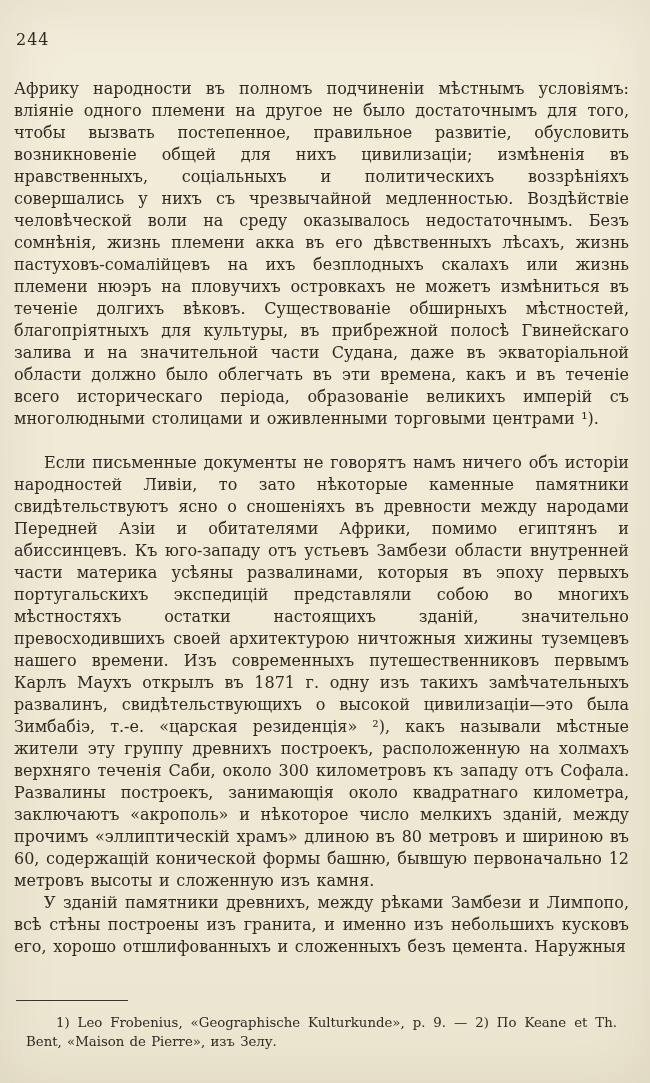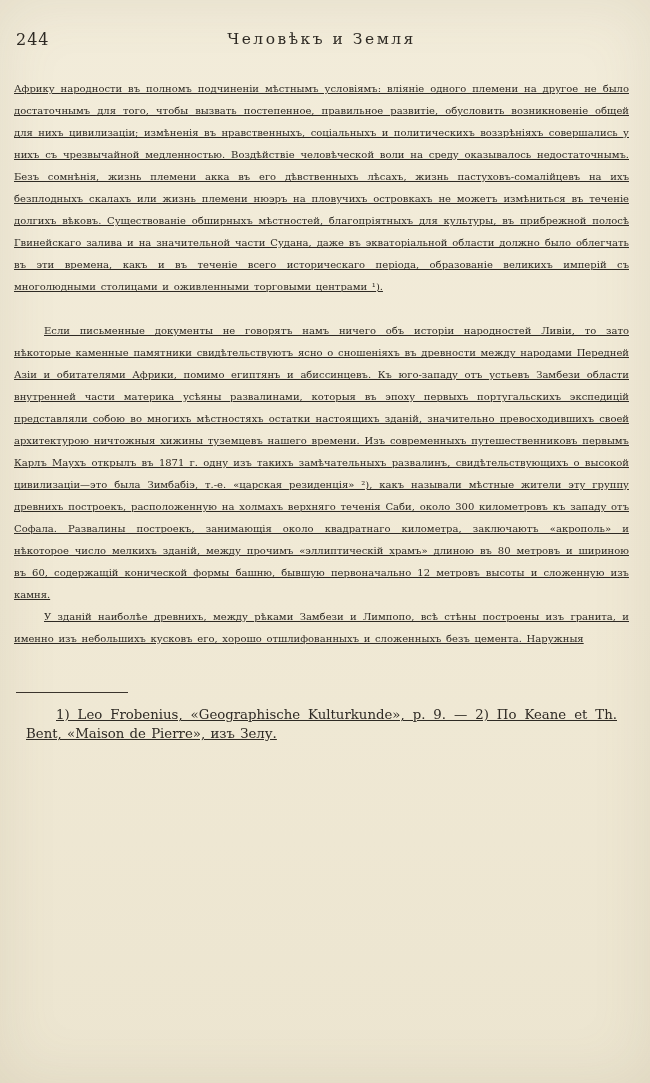--- a/index.html
+++ b/index.html
@@ -12,21 +12,20 @@
     width: 650px;
     height: 1083px;
     margin: 0 auto;
     background: linear-gradient(180deg, #f2ecda 0%, #f0e9d5 55%, #ece5d0 100%);
     color: #2e2a24;
     font-family: "DejaVu Serif", "Liberation Serif", serif;
     box-sizing: border-box;
     padding: 30px 21px 0 14px;
     overflow: hidden;
     box-shadow: inset 0 0 60px rgba(120,105,75,0.12);
-    text-decoration: underline;
   }
   .page-header {
     position: relative;
     height: 22px;
     margin-bottom: 26px;
   }
   .page-number {
     position: absolute;
     left: 2px;
     top: 0;
@@ -36,21 +35,21 @@
   .running-title {
     position: absolute;
     left: 0;
     right: 0;
     top: 0;
     text-align: center;
     font-size: 15.5px;
     letter-spacing: 2.5px;
   }
   .body-text {
-    font-size: 10px;
+    font-size: 16px;
     line-height: 22px;
     text-align: justify;
     word-spacing: 1.5px;
   }
   .body-text p {
     margin: 0;
   }
   .para-indent {
     text-indent: 30px;
   }
@@ -75,27 +74,26 @@
     word-spacing: 1px;
   }
 </style>
 </head>
 <body>
 
 <div class="page">
 
   <div class="page-header">
     <span class="page-number">244</span>
-    <span class="running-title">Человѣкъ и Земля</span>
   </div>
 
   <div class="body-text">
     <p>Африку народности въ полномъ подчиненіи мѣстнымъ условіямъ: вліяніе одного племени на другое не было достаточнымъ для того, чтобы вызвать постепенное, правильное развитіе, обусловить возникновеніе общей для нихъ цивилизаціи; измѣненія въ нравственныхъ, соціальныхъ и политическихъ воззрѣніяхъ совершались у нихъ съ чрезвычайной медленностью. Воздѣйствіе человѣческой воли на среду оказывалось недостаточнымъ. Безъ сомнѣнія, жизнь племени акка въ его дѣвственныхъ лѣсахъ, жизнь пастуховъ-сомалійцевъ на ихъ безплодныхъ скалахъ или жизнь племени нюэръ на пловучихъ островкахъ не можетъ измѣниться въ теченіе долгихъ вѣковъ. Существованіе обширныхъ мѣстностей, благопріятныхъ для культуры, въ прибрежной полосѣ Гвинейскаго залива и на значительной части Судана, даже въ экваторіальной области должно было облегчать въ эти времена, какъ и въ теченіе всего историческаго періода, образованіе великихъ имперій съ многолюдными столицами и оживленными торговыми центрами ¹).</p>
     <p class="para-indent para-gap">Если письменные документы не говорятъ намъ ничего объ исторіи народностей Ливіи, то зато нѣкоторые каменные памятники свидѣтельствуютъ ясно о сношеніяхъ въ древности между народами Передней Азіи и обитателями Африки, помимо египтянъ и абиссинцевъ. Къ юго-западу отъ устьевъ Замбези области внутренней части материка усѣяны развалинами, которыя въ эпоху первыхъ португальскихъ экспедицій представляли собою во многихъ мѣстностяхъ остатки настоящихъ зданій, значительно превосходившихъ своей архитектурою ничтожныя хижины туземцевъ нашего времени. Изъ современныхъ путешественниковъ первымъ Карлъ Маухъ открылъ въ 1871 г. одну изъ такихъ замѣчательныхъ развалинъ, свидѣтельствующихъ о высокой цивилизаціи—это была Зимбабіэ, т.-е. «царская резиденція» ²), какъ называли мѣстные жители эту группу древнихъ построекъ, расположенную на холмахъ верхняго теченія Саби, около 300 километровъ къ западу отъ Софала. Развалины построекъ, занимающія около квадратнаго километра, заключаютъ «акрополь» и нѣкоторое число мелкихъ зданій, между прочимъ «эллиптическій храмъ» длиною въ 80 метровъ и шириною въ 60, содержащій конической формы башню, бывшую первоначально 12 метровъ высоты и сложенную изъ камня.</p>
-    <p class="para-indent">У зданій наиболѣе древнихъ, между рѣками Замбези и Лимпопо, всѣ стѣны построены изъ гранита, и именно изъ небольшихъ кусковъ его, хорошо отшлифованныхъ и сложенныхъ безъ цемента. Наружныя</p>
+    <p class="para-indent">У зданій памятники древнихъ, между рѣками Замбези и Лимпопо, всѣ стѣны построены изъ гранита, и именно изъ небольшихъ кусковъ его, хорошо отшлифованныхъ и сложенныхъ безъ цемента. Наружныя</p>
   </div>
 
   <div class="footnote-block">
     <div class="footnote-rule"></div>
     <p class="footnote-text">1) Leo Frobenius, «Geographische Kulturkunde», p. 9. — 2) По Keane et Th. Bent, «Maison de Pierre», изъ Зелу.</p>
   </div>
 
 </div>
 
 </body></html>

